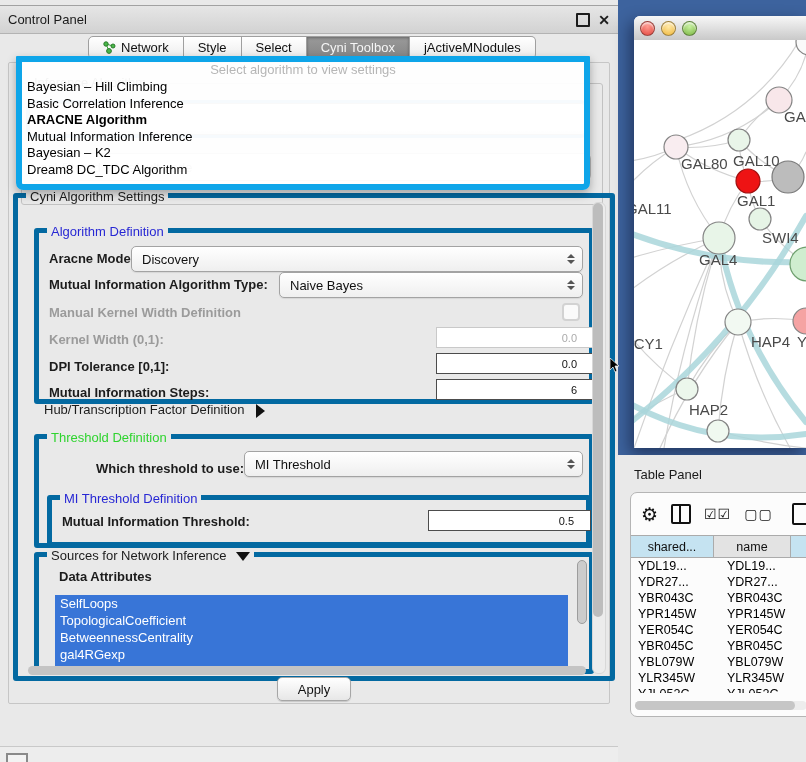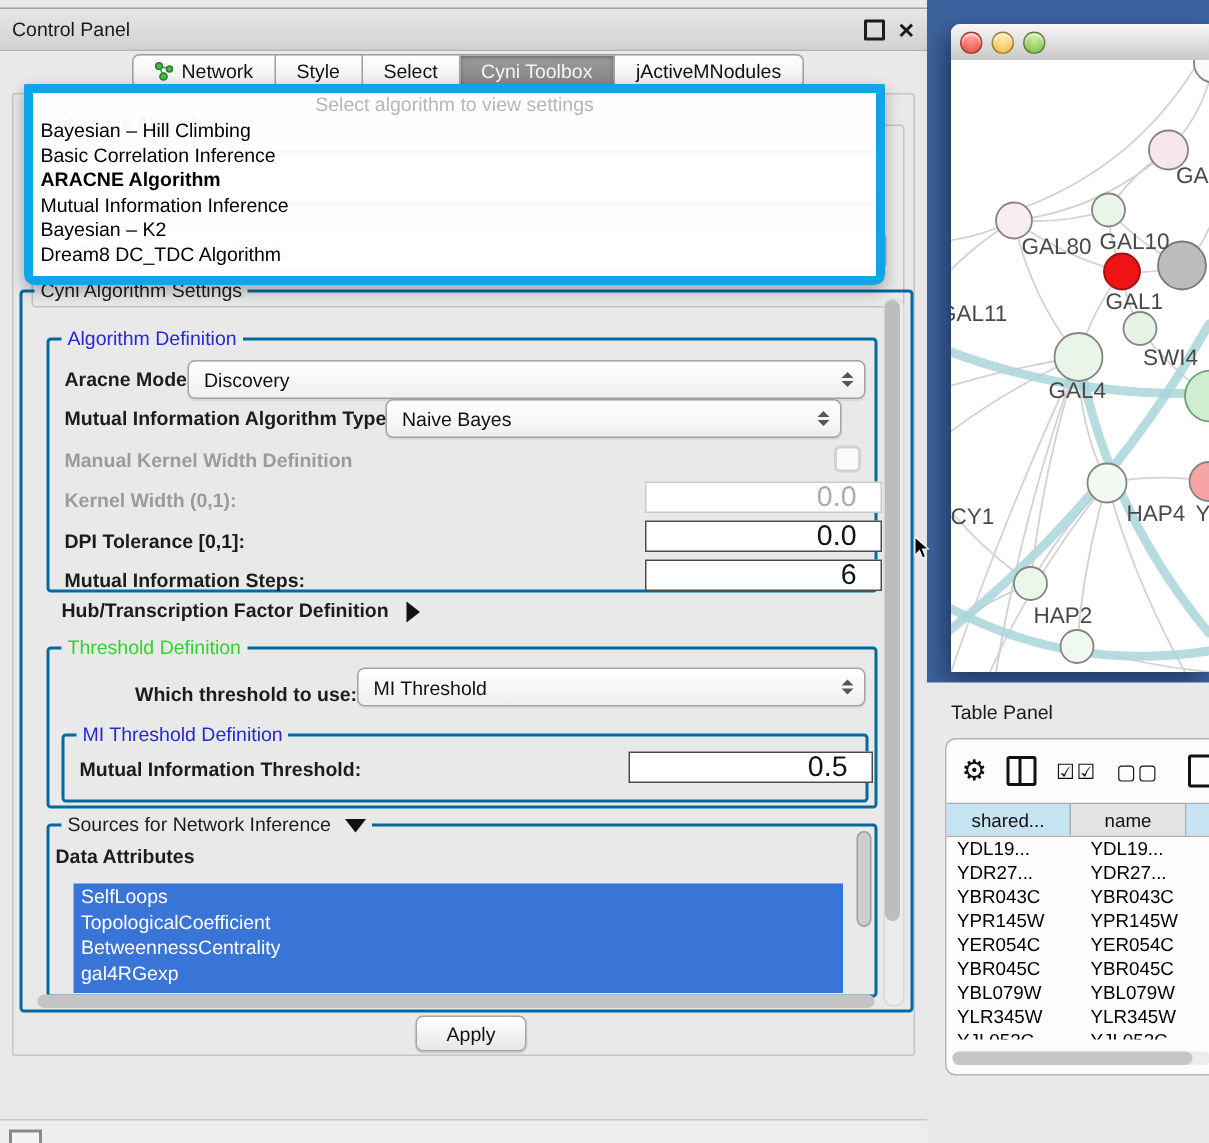--- a/index.html
+++ b/index.html
@@ -33,38 +33,38 @@
 
   
   .ghost-group{left:12px;top:20px;width:580px;height:120px;border:1px solid #c2c2c2;border-radius:3px;}
   .ghost-title{position:absolute;top:-9px;left:8px;background:#e9e9e9;padding:0 4px;color:#444;}
   .ghost-combo{left:20px;top:40px;width:556px;height:30px;border:1px solid #9f9f9f;border-radius:6px;
      background:linear-gradient(#fff,#eee);box-shadow:0 0 0 3px #6ea3d8;}
   .ghost-field{left:20px;top:90px;width:550px;height:26px;border:1px solid #b5b5b5;border-radius:6px;background:#fff;
      color:#9a9a9a;display:flex;align-items:center;padding-left:10px;}
 
   
-  .group{position:absolute;border:2px solid #0369a1;border-radius:3px;}
+  .group{position:absolute;border:5px solid #0369a1;border-radius:3px;}
   .gtitle{position:absolute;top:-9px;left:8px;background:#e9e9e9;padding:0 4px;font-size:13px;white-space:nowrap;}
   .t-black{color:#1c1c1c}.t-blue{color:#2727d4}.t-green{color:#2fd42f}
 
   .lbl{position:absolute;font-weight:bold;font-size:13px;color:#1c1c1c;white-space:nowrap;}
   .lbl.dis{color:#9b9b9b;}
-  .plain{font-weight:bold;}
+  .plain{font-weight:normal;}
 
   .combo{position:absolute;height:24px;border:1px solid #a3a3a3;border-radius:5px;
      background:linear-gradient(#ffffff,#efefef);display:flex;align-items:center;box-shadow:0 1px 1px rgba(0,0,0,.08);}
   .combo .val{margin-left:10px;font-size:13px;color:#111;}
   .combo .arrows{position:absolute;right:7px;top:0;height:100%;display:flex;flex-direction:column;justify-content:center;gap:2px;}
   .combo .arrows i{display:block;width:0;height:0;border-left:4px solid transparent;border-right:4px solid transparent;}
   .combo .arrows i.up{border-bottom:4px solid #555;}
   .combo .arrows i.dn{border-top:4px solid #555;}
 
   .field{position:absolute;height:19px;background:#fff;border:1px solid #4c4c4c;
-     display:flex;align-items:center;justify-content:flex-end;padding-right:16px;font-size:19px;color:#111;}
+     display:flex;align-items:center;justify-content:flex-end;padding-right:16px;font-size:11px;color:#111;}
   .field.dis{border:1px solid #c9c9c9;color:#ababab;}
 
   .checkbox{position:absolute;width:14px;height:14px;border:2px solid #d2d2d2;border-radius:4px;background:#fafafa;}
 
   
   .vtrack{position:absolute;background:#ececec;border:1px solid #d8d8d8;border-radius:6px;}
   .vthumb{position:absolute;background:#bdbdbd;border-radius:6px;}
   .hthumb{position:absolute;background:#c4c4c4;border-radius:6px;}
 
   
@@ -182,21 +182,21 @@
           <span class="lbl" style="left:10px;top:18px;">Aracne Mode:</span>
           <div class="combo" style="left:92px;top:13px;width:450px;">
             <span class="val">Discovery</span>
             <span class="arrows">
                 <i class="up"></i>
                 <i class="dn"></i>
               </span>
           </div>
 
           <span class="lbl" style="left:10px;top:44px;">Mutual Information Algorithm Type:</span>
-          <div class="combo" style="left:224px;top:39px;width:302px;">
+          <div class="combo" style="left:240px;top:39px;width:302px;">
             <span class="val">Naive Bayes</span>
             <span class="arrows">
                 <i class="up"></i>
                 <i class="dn"></i>
               </span>
           </div>
 
           <span class="lbl dis" style="left:10px;top:72px;">Manual Kernel Width Definition</span>
           <span class="checkbox" style="left:523px;top:70px;"></span>
 
@@ -232,21 +232,21 @@
             <span class="lbl" style="left:10px;top:14px;">Mutual Information Threshold:</span>
             <div class="field" style="left:376px;top:10px;width:145px;">0.5</div>
           </div>
         </div>
 
         <div class="group" style="left:16px;top:354px;width:550px;height:112px;">
           <span class="gtitle t-black">
             <span>Sources for Network Inference</span>
             <span class="arrow-down" style="margin-left:6px;"></span>
           </span>
-          <span class="lbl" style="left:4px;top:12px;">Data Attributes</span>
+          <span class="lbl" style="left:20px;top:12px;">Data Attributes</span>
           <div id="attr-list" style="background: rgb(56, 117, 215);">
               <div class="attr-item">SelfLoops</div>
               <div class="attr-item">TopologicalCoefficient</div>
               <div class="attr-item">BetweennessCentrality</div>
               <div class="attr-item">gal4RGexp</div>
             </div>
           <div id="attr-scroll"></div>
         </div>
 
         <div class="vtrack" style="left:574px;top:4px;width:12px;height:470px;"></div>

